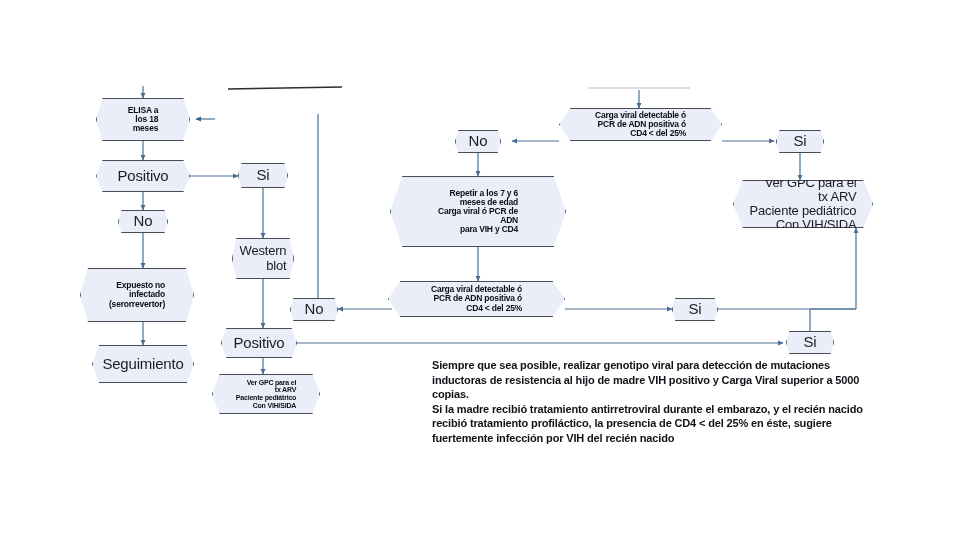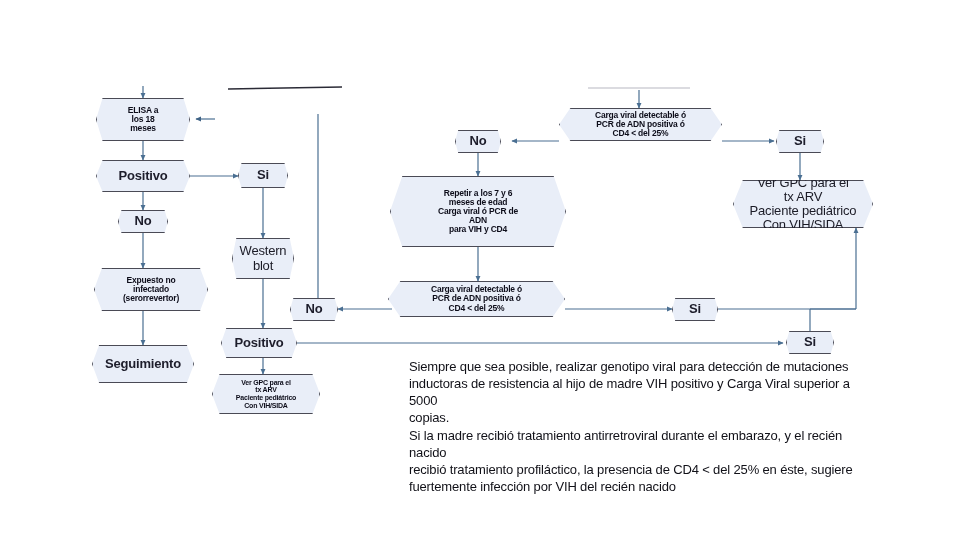--- a/index.html
+++ b/index.html
@@ -39,47 +39,49 @@
     background: #e9eef8;
     border: 1px solid #4a4a55;
     clip-path: polygon(7% 0%, 93% 0%, 100% 50%, 93% 100%, 7% 100%, 0% 50%);
     line-height: 1.08;
     letter-spacing: -0.2px;
     padding: 0 4px;
   }
   .node .lbl {
     display: block;
     white-space: pre-line;
+    text-align: right;
   }
   .n-small {
     font-size: 13px;
     font-weight: 400;
     color: #1b1b26;
   }
   .n-med {
     font-size: 8.5px;
     font-weight: 700;
   }
   .n-plain {
-    font-size: 13px;
-    font-weight: 700;
+    font-size: 15px;
+    font-weight: 400;
     color: #1d1d2b;
   }
   .n-tiny {
     font-size: 7px;
     font-weight: 700;
   }
   .footnote {
     position: absolute;
-    font-size: 13px;
-    font-weight: 400;
+    font-size: 11px;
+    font-weight: 700;
     color: #111118;
     line-height: 1.32;
     white-space: pre-line;
     letter-spacing: -0.15px;
+    margin-left: 23px;
   }
 </style>
 </head>
 <body>
 
 <div id="canvas">
 
   <svg class="svg-layer" viewBox="0 0 960 540" xmlns="http://www.w3.org/2000/svg">
     <defs>
       <marker id="ar" markerWidth="7" markerHeight="7" refX="5.4" refY="2.6" orient="auto" markerUnits="userSpaceOnUse">
@@ -152,21 +154,21 @@
   </div>
 
   <div class="node n-plain" style="left:96px; top:160px; width:94px; height:32px;">
     <span class="lbl">Positivo</span>
   </div>
 
   <div class="node n-plain" style="left:118px; top:210px; width:50px; height:23px;">
     <span class="lbl">No</span>
   </div>
 
-  <div class="node n-med" style="left:94px; top:268px; width:114px; height:43px;">
+  <div class="node n-med" style="left:80px; top:268px; width:114px; height:54px;">
     <span class="lbl">Expuesto no
 infectado
 (serorrevertor)</span>
   </div>
 
   <div class="node n-plain" style="left:92px; top:345px; width:102px; height:38px;">
     <span class="lbl">Seguimiento</span>
   </div>
 
   <div class="node n-plain" style="left:238px; top:163px; width:50px; height:25px;">

